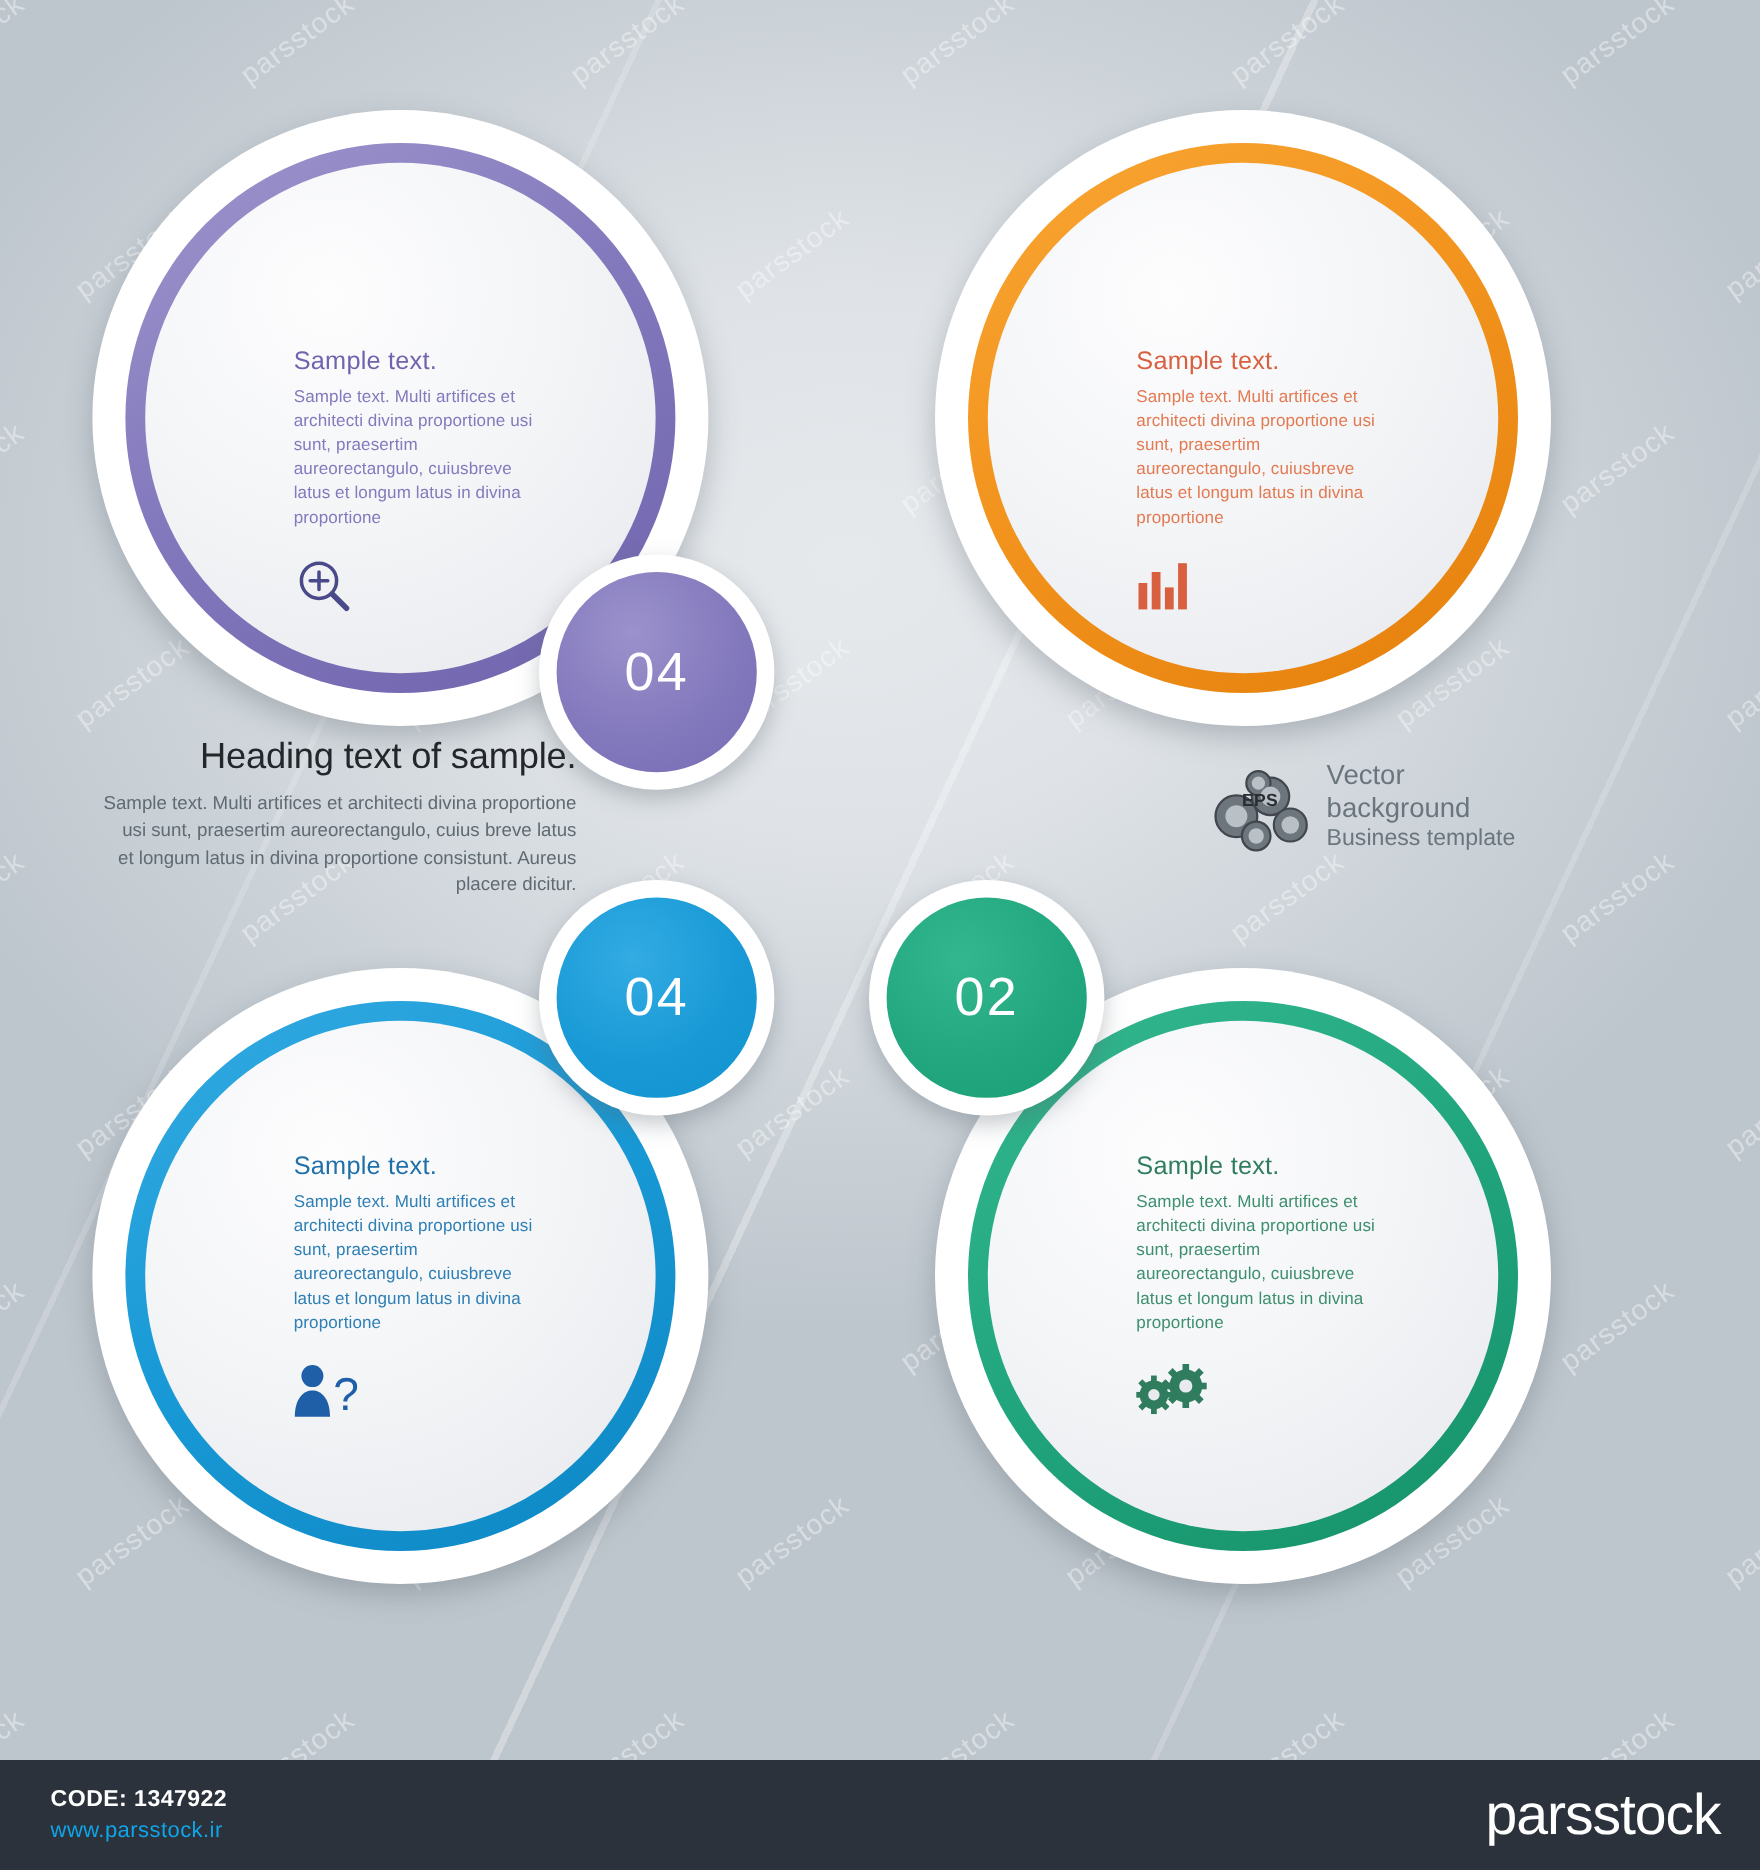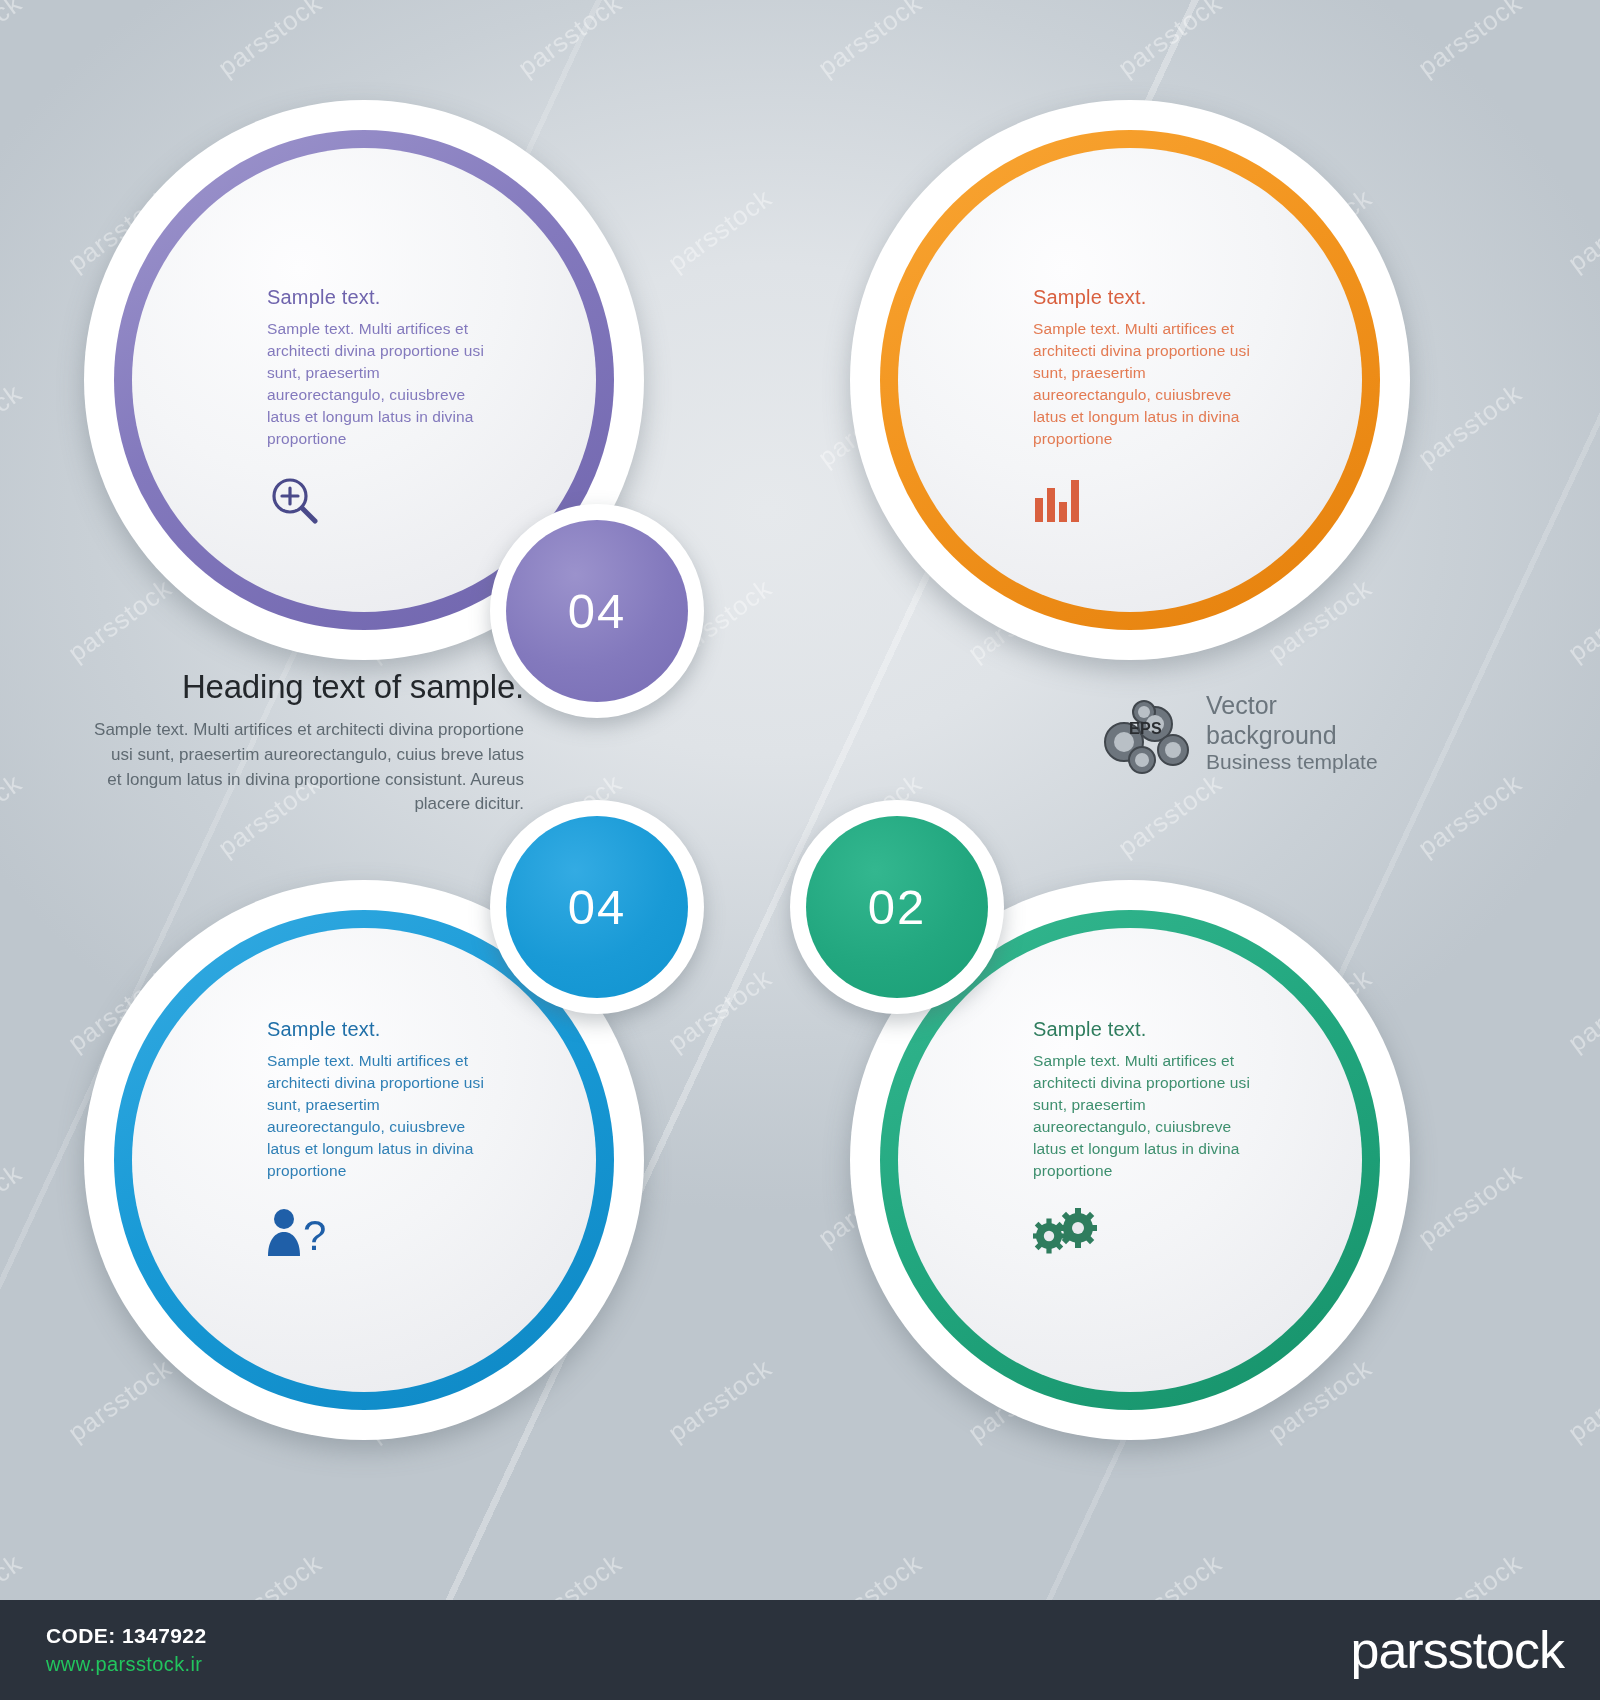--- a/index.html
+++ b/index.html
@@ -59,24 +59,25 @@
     display: flex;
     align-items: flex-start;
     justify-content: center;
   }
   .content {
     width: 230px;
     padding-top: 0;
     text-align: left;
   }
   .c-title {
-    font-size: 20px;
+    font-size: 23px;
     font-weight: 400;
     margin-bottom: 9px;
     letter-spacing: .2px;
+    margin-top: 28px;
   }
   .c-body {
     font-size: 15.5px;
     line-height: 1.42;
     letter-spacing: .1px;
   }
   .c-icon {
     margin-top: 22px;
     height: 56px;
     display: flex;
@@ -131,21 +132,21 @@
   
   .footer {
     position: absolute; left: 0; bottom: 0;
     width: 1600px; height: 100px;
     background: #2b323c;
     display: flex; align-items: center; justify-content: space-between;
     padding: 0 36px 0 46px;
   }
   .f-left { color: #fff; }
   .f-code { font-size: 21px; font-weight: 700; letter-spacing: .4px; margin-bottom: 5px; }
-  .f-url { font-size: 20px; font-weight: 300; color: #22c55e; letter-spacing: .4px; }
+  .f-url { font-size: 20px; font-weight: 300; color: #0ea5e9; letter-spacing: .4px; }
   .f-logo { font-size: 52px; color: #ffffff; font-weight: 400; letter-spacing: -1px; }
 </style>
 </head>
 <body>
 
 <div class="stage">
   <div class="wm-lines"></div>
   <div class="canvas-area" id="wm-layer">
       <div class="wm-tile" style="left: -90px; top: 20px;">parsstock</div>
       <div class="wm-tile" style="left: 210px; top: 20px;">parsstock</div>

